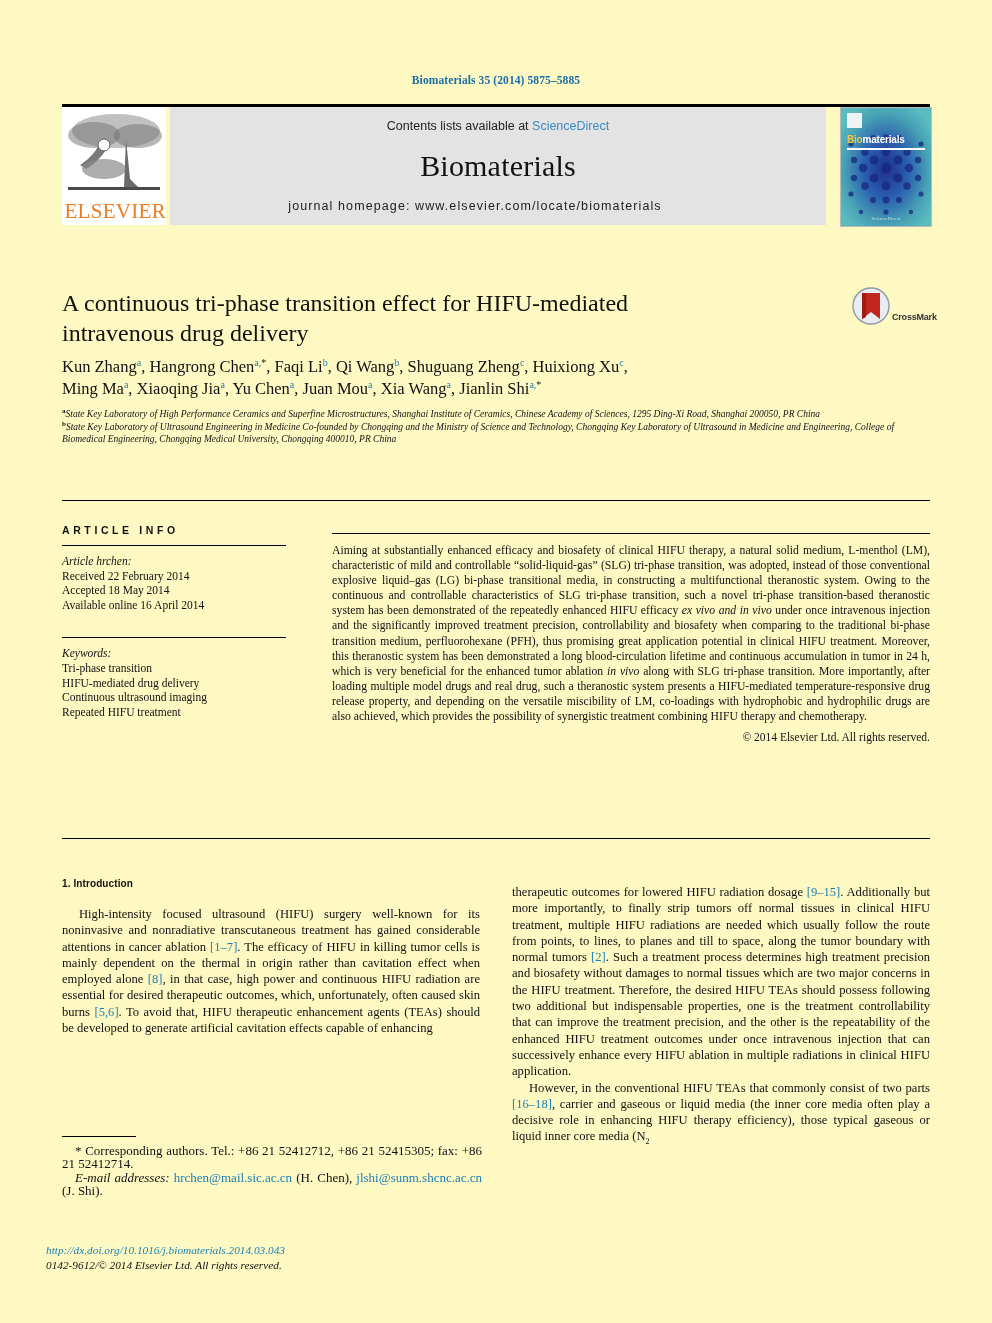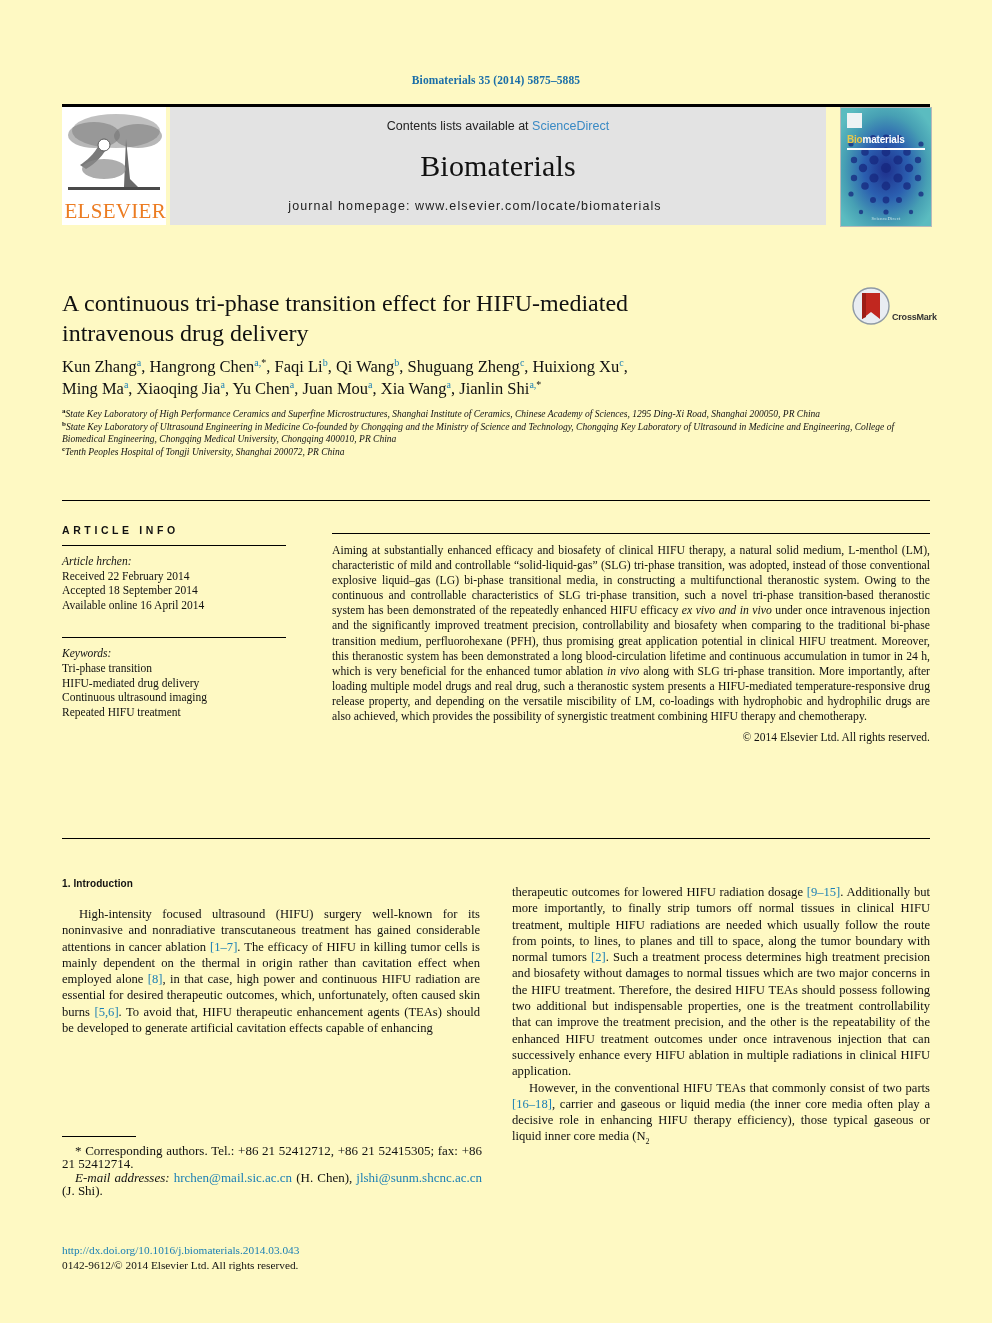--- a/index.html
+++ b/index.html
@@ -349,26 +349,27 @@
     text-align: justify;
     color: #111;
   }
   .footnotes .ital { font-style: italic; }
   .footnotes .mail { color: #1a7fb5; }
   .footnotes p { margin: 0; }
   .footnotes p.indent { text-indent: 13px; }
 
   .doi-block {
     position: absolute;
-    left: 62px; top: 1243px;
+    left: 46px; top: 1243px;
     width: 420px;
     font-family: "Liberation Serif", serif;
     font-size: 11.3px;
     line-height: 14.5px;
     color: #111;
+    font-style: italic;
   }
   .doi-link { color: #1a7fb5; }
 </style>
 </head>
 <body>
 
 <div class="page">
 
   <div class="running-head">Biomaterials 35 (2014) 5875–5885</div>
 
@@ -462,33 +463,32 @@
   </div>
 
   <div class="authors">
     <div>Kun Zhang<sup>a</sup>, Hangrong Chen<sup>a,<span class="star">*</span></sup>, Faqi Li<sup>b</sup>, Qi Wang<sup>b</sup>, Shuguang Zheng<sup>c</sup>, Huixiong Xu<sup>c</sup>,</div>
     <div>Ming Ma<sup>a</sup>, Xiaoqing Jia<sup>a</sup>, Yu Chen<sup>a</sup>, Juan Mou<sup>a</sup>, Xia Wang<sup>a</sup>, Jianlin Shi<sup>a,<span class="star">*</span></sup></div>
   </div>
 
   <div class="affils">
     <div><sup>a</sup><span>State Key Laboratory of High Performance Ceramics and Superfine Microstructures, Shanghai Institute of Ceramics, Chinese Academy of Sciences, 1295 Ding-Xi Road, Shanghai 200050, PR China</span></div>
     <div><sup>b</sup><span>State Key Laboratory of Ultrasound Engineering in Medicine Co-founded by Chongqing and the Ministry of Science and Technology, Chongqing Key Laboratory of Ultrasound in Medicine and Engineering, College of Biomedical Engineering, Chongqing Medical University, Chongqing 400010, PR China</span></div>
-    <div><sup>c</sup><span>Tenth Peoples Hospital of Tongji University, Shanghai 200072, PR China</span></div>
   </div>
 
   <div class="sec-rule-top"></div>
   <div class="sec-rule-bottom"></div>
 
   <div class="info-col">
     <div class="sec-head">ARTICLE INFO</div>
     <div class="thin-rule"></div>
     <div class="info-block">
       <div class="it">Article hrchen:</div>
       <div>Received 22 February 2014</div>
-      <div>Accepted 18 September 2014</div>
+      <div>Accepted 18 May 2014</div>
       <div>Available online 16 April 2014</div>
     </div>
     <div class="info-gap"></div>
     <div class="thin-rule"></div>
     <div class="info-block">
       <div class="it">Keywords:</div>
       <div>Tri-phase transition</div>
       <div>HIFU-mediated drug delivery</div>
       <div>Continuous ultrasound imaging</div>
       <div>Repeated HIFU treatment</div>

